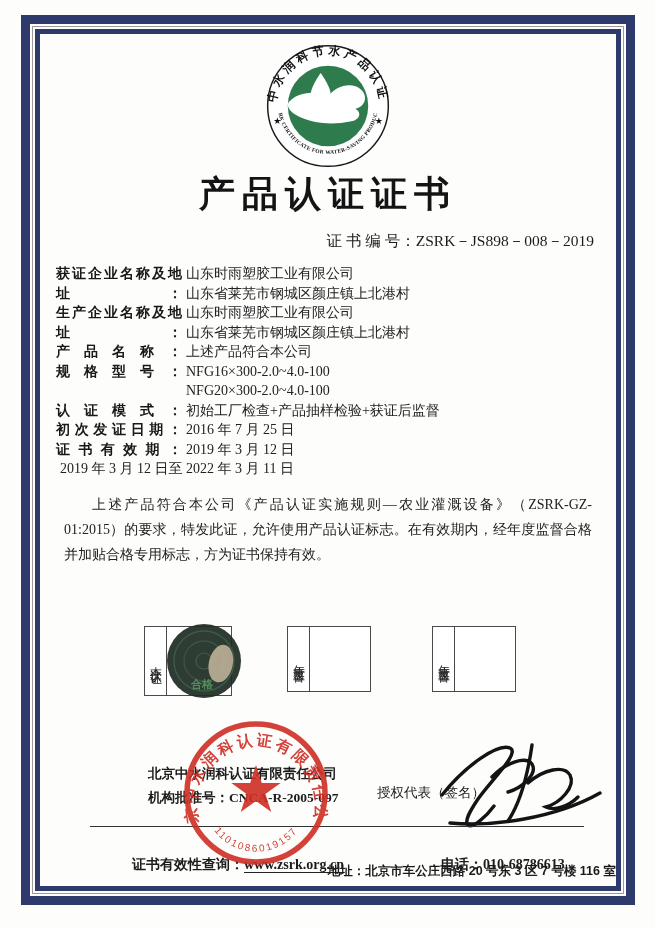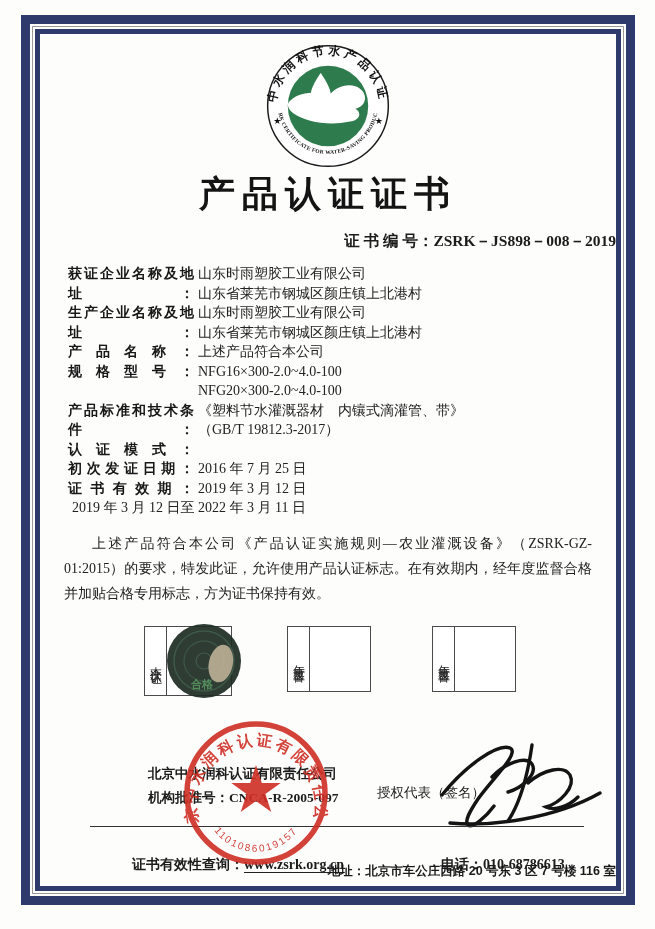--- a/index.html
+++ b/index.html
@@ -6,23 +6,23 @@
   .page{position:relative;width:655px;height:929px;background:#fdfdfc;box-sizing:border-box;
         padding:15px 20px 24px 21px;font-family:"Liberation Serif",serif;color:#1c1c1c;}
   .b-outer{height:100%;box-sizing:border-box;border:9px solid #2e3a6c;padding:2px;}
   .b-mid{height:100%;box-sizing:border-box;border:1px solid #9a9a9a;padding:2px;}
   .b-inner{height:100%;box-sizing:border-box;border:5px solid #2e3a6c;position:relative;}
   .content{position:absolute;inset:0;overflow:hidden;}
 
   .logo-wrap{text-align:center;margin-top:8px;height:128px;}
   .title{text-align:center;font-family:"Liberation Sans",sans-serif;font-weight:bold;
          font-size:36px;letter-spacing:7px;color:#141414;}
-  .cert-no{margin-top:12px;text-align:right;font-size:15.5px;font-weight:bold;}
-
-  .fields{margin:12px 14px 0 28px;font-size:14px;}
+  .cert-no{margin-top:12px;text-align:right;padding-right:22px;font-size:15.5px;font-weight:normal;}
+
+  .fields{margin:12px 14px 0 16px;font-size:14px;}
   .frow{display:flex;}
   .flabel{width:126px;flex:0 0 126px;font-family:"Liberation Sans",sans-serif;font-weight:bold;
           line-height:19.5px;text-align:justify;text-align-last:justify;color:#181818;}
   .fvalue{line-height:19.5px;color:#222;padding-left:4px;}
   .fvalue div{white-space:nowrap;}
 
   .statement{margin:13px 24px 0 24px;font-size:14px;line-height:25px;text-align:justify;
              text-indent:2em;color:#222;}
 
   .boxes-row{position:absolute;left:0;top:592px;width:100%;height:70px;}
@@ -106,28 +106,24 @@
           </div>
         </div>
         <div class="frow">
           <div class="flabel">规格型号：</div>
           <div class="fvalue">
             <div>NFG16×300-2.0~4.0-100</div>
             <div>NFG20×300-2.0~4.0-100</div>
           </div>
         </div>
         <div class="frow">
-          <div class="flabel">产品标准和技术条件：</div>
-          <div class="fvalue">
-            <div>《塑料节水灌溉器材　内镶式滴灌管、带》</div>
-            <div>（GB/T 19812.3-2017）</div>
-          </div>
-        </div>
-        <div class="frow">
           <div class="flabel">认证模式：</div>
+          <div class="fvalue">
+            <div>初始工厂检查+产品抽样检验+获证后监督</div>
+          </div>
         </div>
         <div class="frow">
           <div class="flabel">初次发证日期：</div>
           <div class="fvalue">
             <div>2016 年 7 月 25 日</div>
           </div>
         </div>
         <div class="frow">
           <div class="flabel">证书有效期：</div>
           <div class="fvalue">

